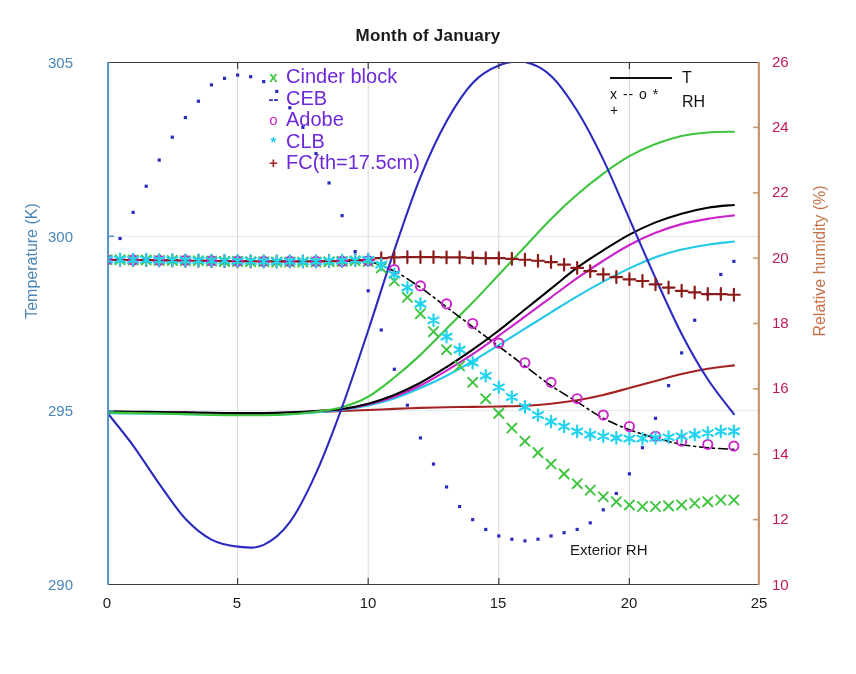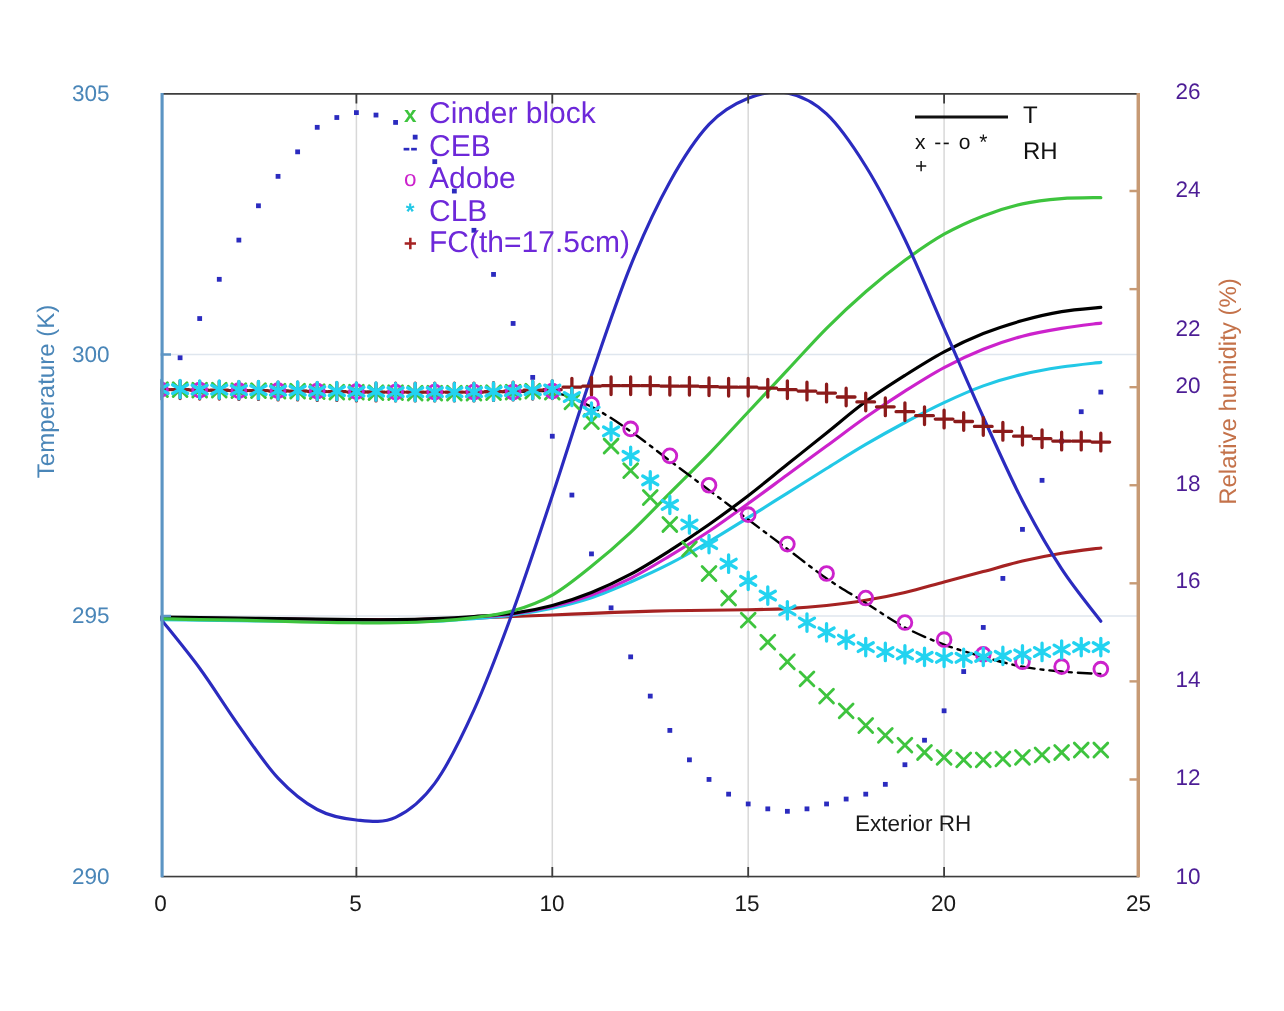--- a/index.html
+++ b/index.html
@@ -14,21 +14,21 @@
   
   #plot{
     position:absolute;left:107px;top:62px;width:653px;height:523px;
     box-sizing:border-box;
   }
   #plot svg{display:block;}
 
   
   .tick{position:absolute;font-size:15px;white-space:nowrap;}
   .ytick-l{color:#4a86b8;text-align:left;width:46px;}
-  .ytick-r{color:#4c1d95;text-align:center;width:40px;}
+  .ytick-r{color:#be185d;text-align:left;width:40px;}
   .xtick{color:#1a1a1a;text-align:center;width:40px;}
 
   
   .axis-title{position:absolute;font-size:16px;white-space:nowrap;}
   #ytitle-left{
     color:#4a86b8;left:-168px;top:252px;width:400px;text-align:center;
     transform:rotate(-90deg);
   }
   #ytitle-right{
     color:#c4724a;left:620px;top:252px;width:400px;text-align:center;
@@ -57,38 +57,39 @@
   }
   #legend-right .rtext{font-size:16px;color:#111;}
 
   .annot{position:absolute;font-size:15px;color:#1a1a1a;white-space:nowrap;}
 </style>
 </head>
 <body>
 
 <div id="root">
 
+  <div class="chart-title">Month of January</div>
 
   <div class="axis-title" id="ytitle-left">Temperature (K)</div>
 
   <div class="axis-title" id="ytitle-right">Relative humidity (%)</div>
 
 
   <div class="tick ytick-l" style="left:48px;top:576px;">290</div>
   <div class="tick ytick-l" style="left:48px;top:402px;">295</div>
   <div class="tick ytick-l" style="left:48px;top:228px;">300</div>
   <div class="tick ytick-l" style="left:48px;top:54px;">305</div>
 
   <div class="tick ytick-r" style="left:772px;top:576px;">10</div>
   <div class="tick ytick-r" style="left:772px;top:510px;">12</div>
   <div class="tick ytick-r" style="left:772px;top:445px;">14</div>
   <div class="tick ytick-r" style="left:772px;top:379px;">16</div>
   <div class="tick ytick-r" style="left:772px;top:314px;">18</div>
   <div class="tick ytick-r" style="left:772px;top:249px;">20</div>
-  <div class="tick ytick-r" style="left:772px;top:183px;margin-top:28px;">22</div>
+  <div class="tick ytick-r" style="left:772px;top:183px;">22</div>
   <div class="tick ytick-r" style="left:772px;top:118px;">24</div>
   <div class="tick ytick-r" style="left:772px;top:53px;">26</div>
 
   <div class="tick xtick" style="left:87px;top:594px;">0</div>
   <div class="tick xtick" style="left:217px;top:594px;">5</div>
   <div class="tick xtick" style="left:348px;top:594px;">10</div>
   <div class="tick xtick" style="left:478px;top:594px;">15</div>
   <div class="tick xtick" style="left:609px;top:594px;">20</div>
   <div class="tick xtick" style="left:739px;top:594px;">25</div>
 

